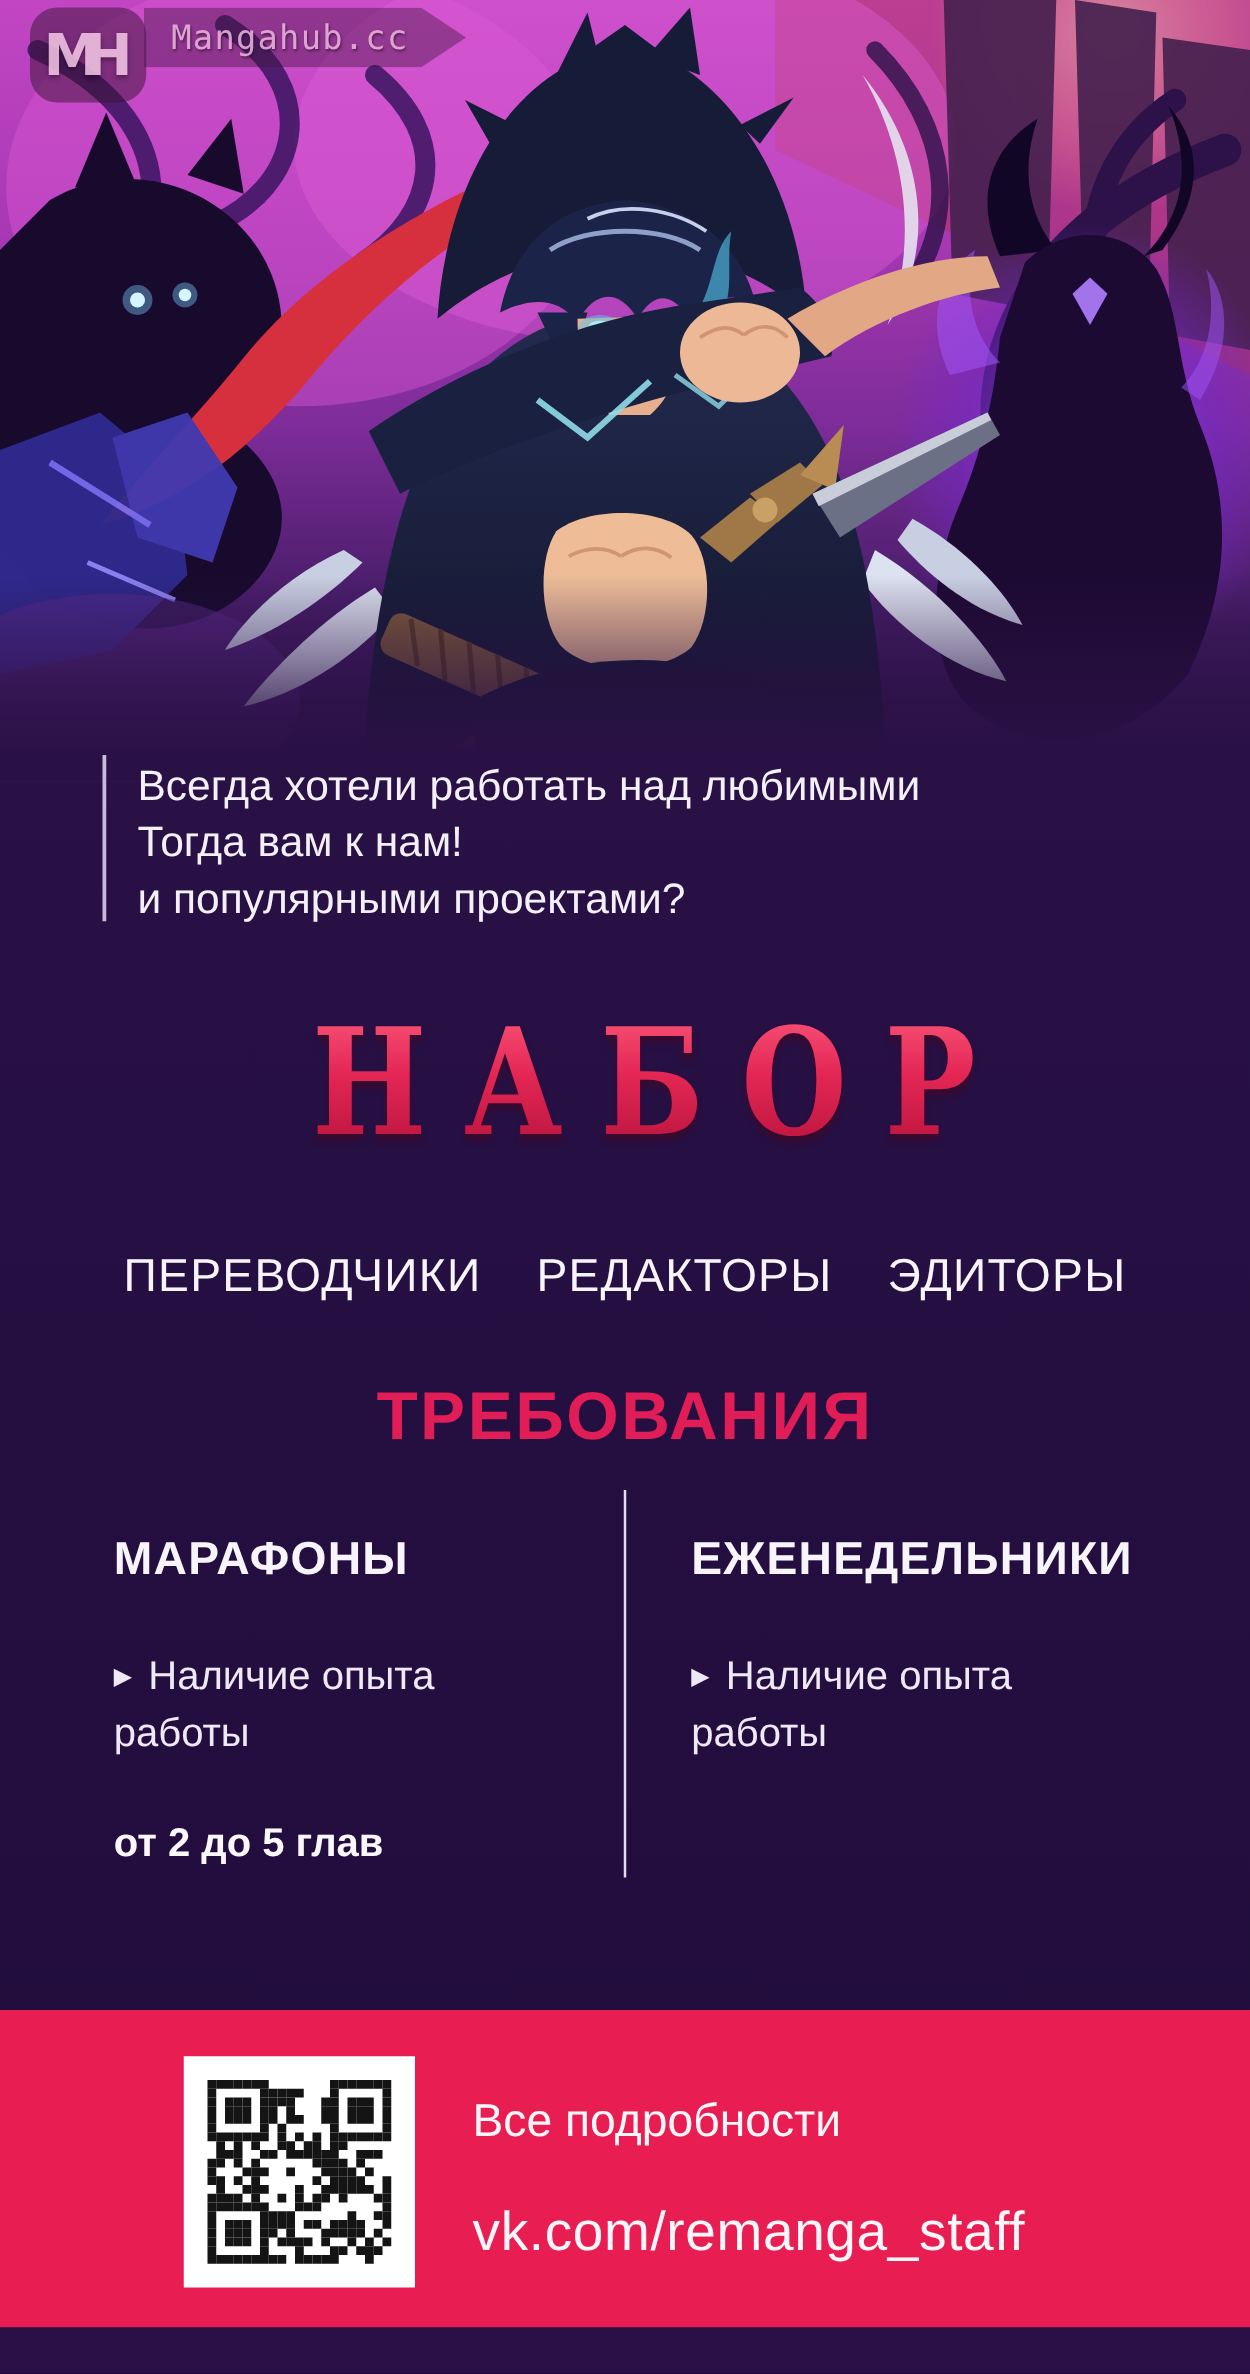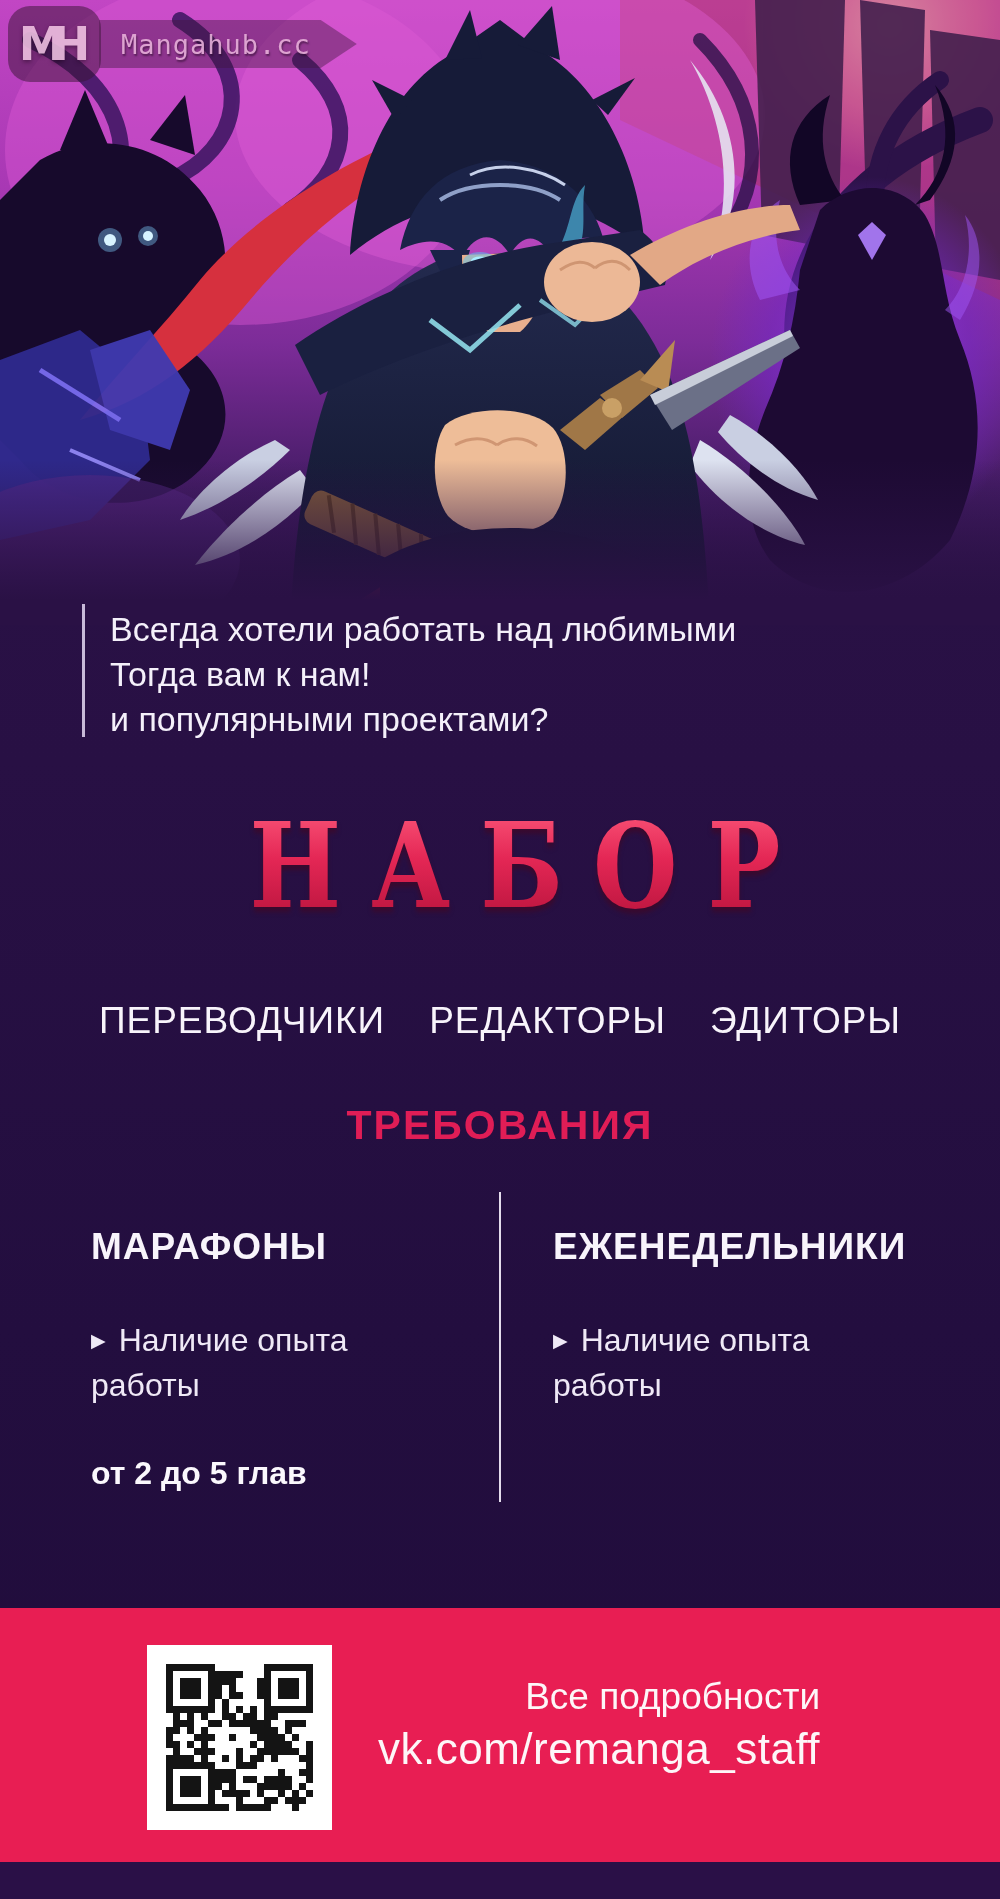--- a/index.html
+++ b/index.html
@@ -5,21 +5,21 @@
   html,body{margin:0;padding:0;background:#120722;}
   .poster{
     position:relative;width:1000px;height:1899px;margin:0 auto;overflow:hidden;
     background:linear-gradient(180deg,#2d1349 0%,#281044 40%,#230e3f 70%,#200c3b 100%);
     font-family:"Liberation Sans",sans-serif;color:#f1ecf7;
   }
   
   .artwork{position:absolute;top:0;left:0;width:1000px;height:625px;}
   .artwork svg{display:block}
   
-  .watermark{position:absolute;top:6px;left:8px;display:flex;align-items:center;opacity:.93;z-index:5;}
+  .watermark{position:absolute;top:6px;left:24px;display:flex;align-items:flex-start;opacity:.93;z-index:5;}
   .mh-logo{
     width:80px;height:76px;border-radius:22px;background:rgba(56,20,52,.55);
     display:flex;align-items:center;justify-content:center;
     font-family:"DejaVu Sans",sans-serif;font-weight:700;font-size:46px;
     color:#e5b9d8;letter-spacing:-13px;padding-right:13px;
     text-shadow:0 2px 4px rgba(30,5,30,.5);
   }
   .site-ribbon{
     height:48px;margin-left:-2px;padding:0 46px 0 22px;
     background:rgba(62,22,62,.45);
@@ -39,40 +39,40 @@
     transform:scaleY(1.22);transform-origin:top center;
     background:linear-gradient(180deg,#ff5f80 0%,#e42755 45%,#b01038 100%);
     -webkit-background-clip:text;background-clip:text;color:transparent;
     filter:drop-shadow(0 4px 2px rgba(70,5,30,.6));
   }
   
   .roles-row{position:absolute;top:1000px;left:0;width:1000px;display:flex;justify-content:center;gap:44px;
     font-size:37px;font-weight:400;letter-spacing:1px;color:#f8f4fb;}
   
   .req-heading{position:absolute;top:1102px;left:0;width:1000px;text-align:center;
-    font-size:41px;font-weight:700;letter-spacing:2px;}
+    font-size:54px;font-weight:700;letter-spacing:2px;}
   .col{position:absolute;top:1226px;}
   .col-left{left:91px;width:345px;}
   .col-right{left:553px;width:430px;}
   .col-title{font-size:37px;font-weight:700;letter-spacing:1px;color:#f8f4fb;margin-bottom:50px;}
   .req-item{margin-bottom:44px;font-size:32px;line-height:44px;color:#efe9f6;}
   .req-item .line{display:block;}
   .req-item .line:empty{display:none;}
   .req-item .bold{font-weight:700;color:#fbf8fd;}
   .bullet{font-size:19px;vertical-align:4px;margin-right:13px;}
   .col-divider{position:absolute;left:499px;top:1192px;width:2px;height:310px;background:#efe8f5;opacity:.95;}
   
   .footer{position:absolute;top:1608px;left:0;width:1000px;height:254px;}
   .qr-box{position:absolute;left:147px;top:37px;width:185px;height:185px;background:#ffffff;padding:0;
     display:flex;align-items:center;justify-content:center;}
   .qr-grid{display:grid;grid-template-columns:repeat(21,7px);grid-auto-rows:7px;}
   .qr-grid .m{background:#141414;}
   .footer-texts{position:absolute;left:378px;top:70px;display:flex;flex-direction:column;gap:12px;color:#fdf6f8;}
-  .footer-details{font-size:37px;line-height:1;text-align:right;}
-  .footer-link{font-size:44px;line-height:1;font-weight:500;letter-spacing:.5px;}
+  .footer-details{font-size:37px;line-height:1;}
+  .footer-link{font-size:44px;line-height:1;font-weight:500;letter-spacing:.5px;margin-top:37px;}
   .bottom-strip{position:absolute;top:1862px;left:0;width:1000px;height:37px;background:#2a1047;}
 </style>
 </head>
 <body>
 
 <div class="poster">
 
   <div class="artwork">
     <svg width="1000" height="625" viewBox="0 0 1000 625">
       <defs>

